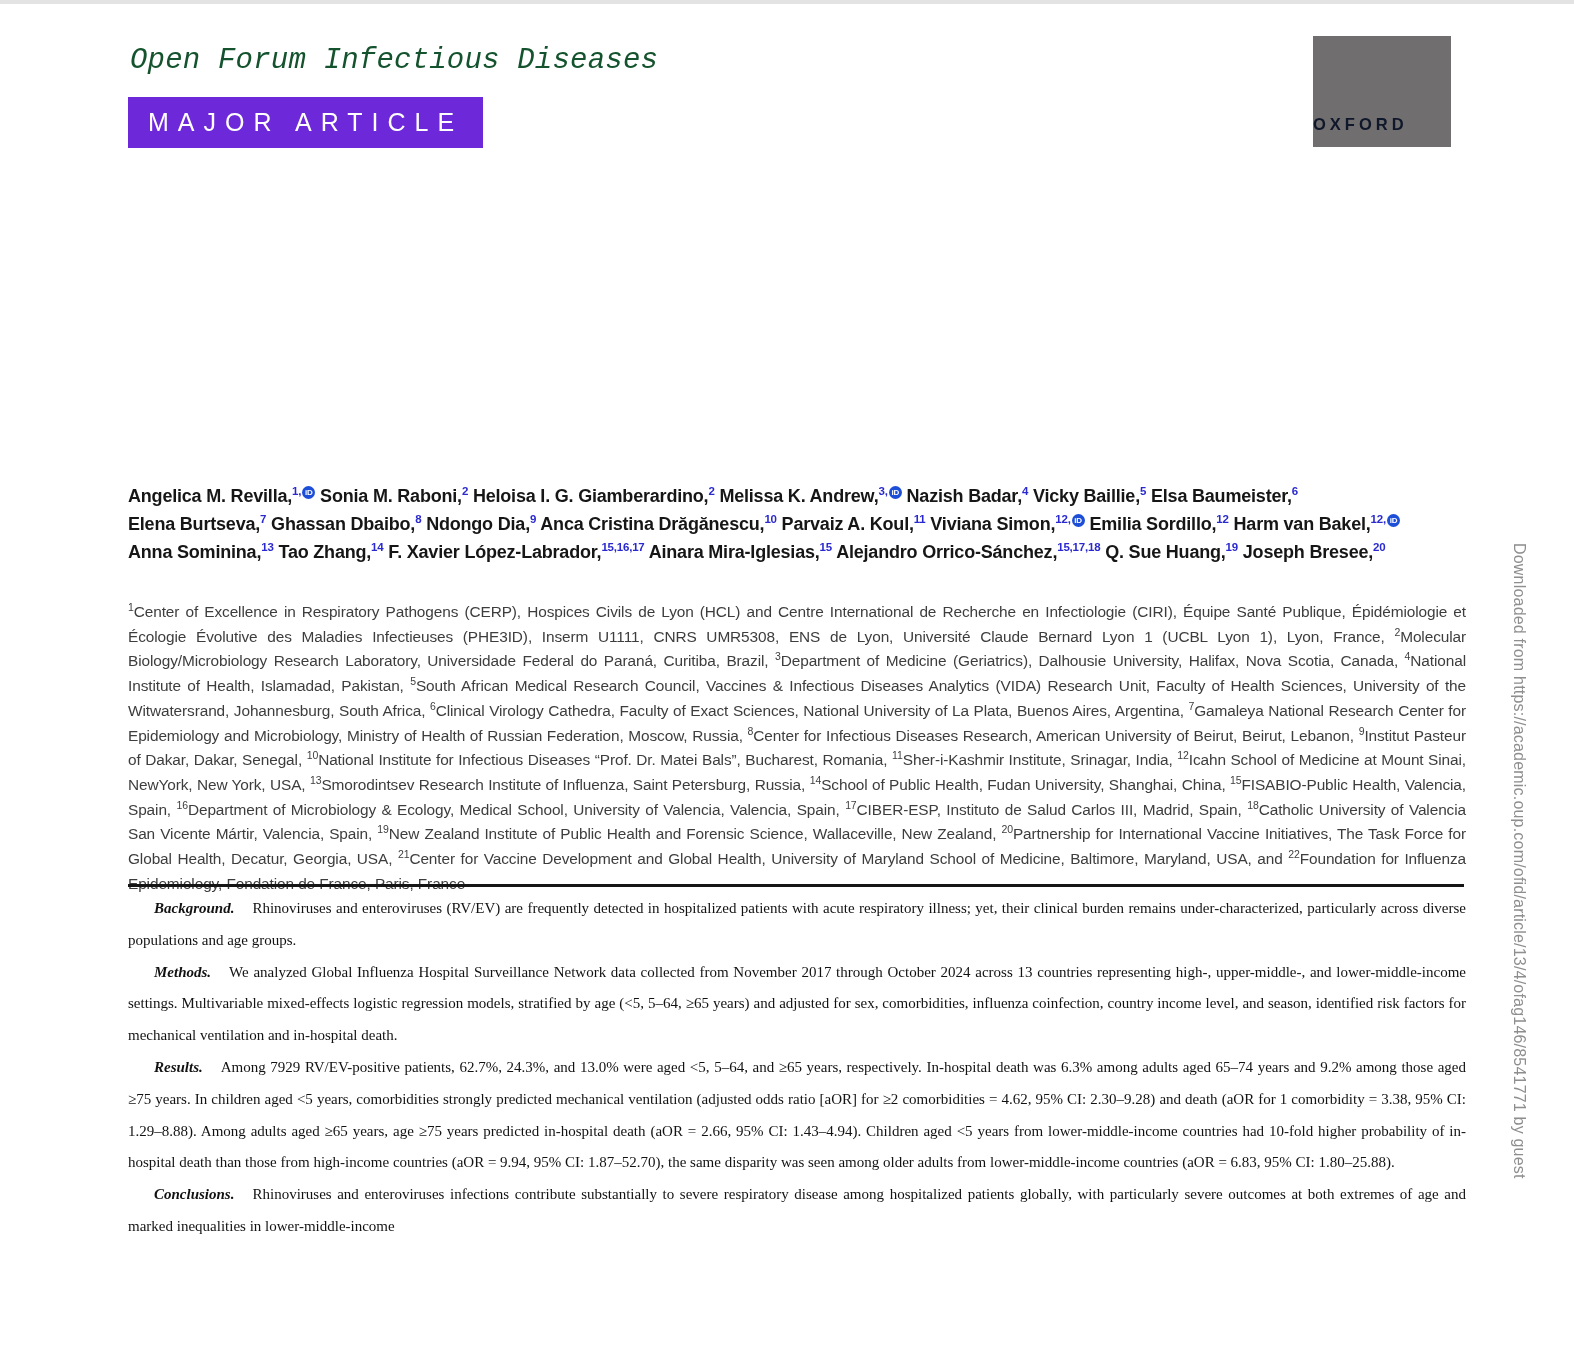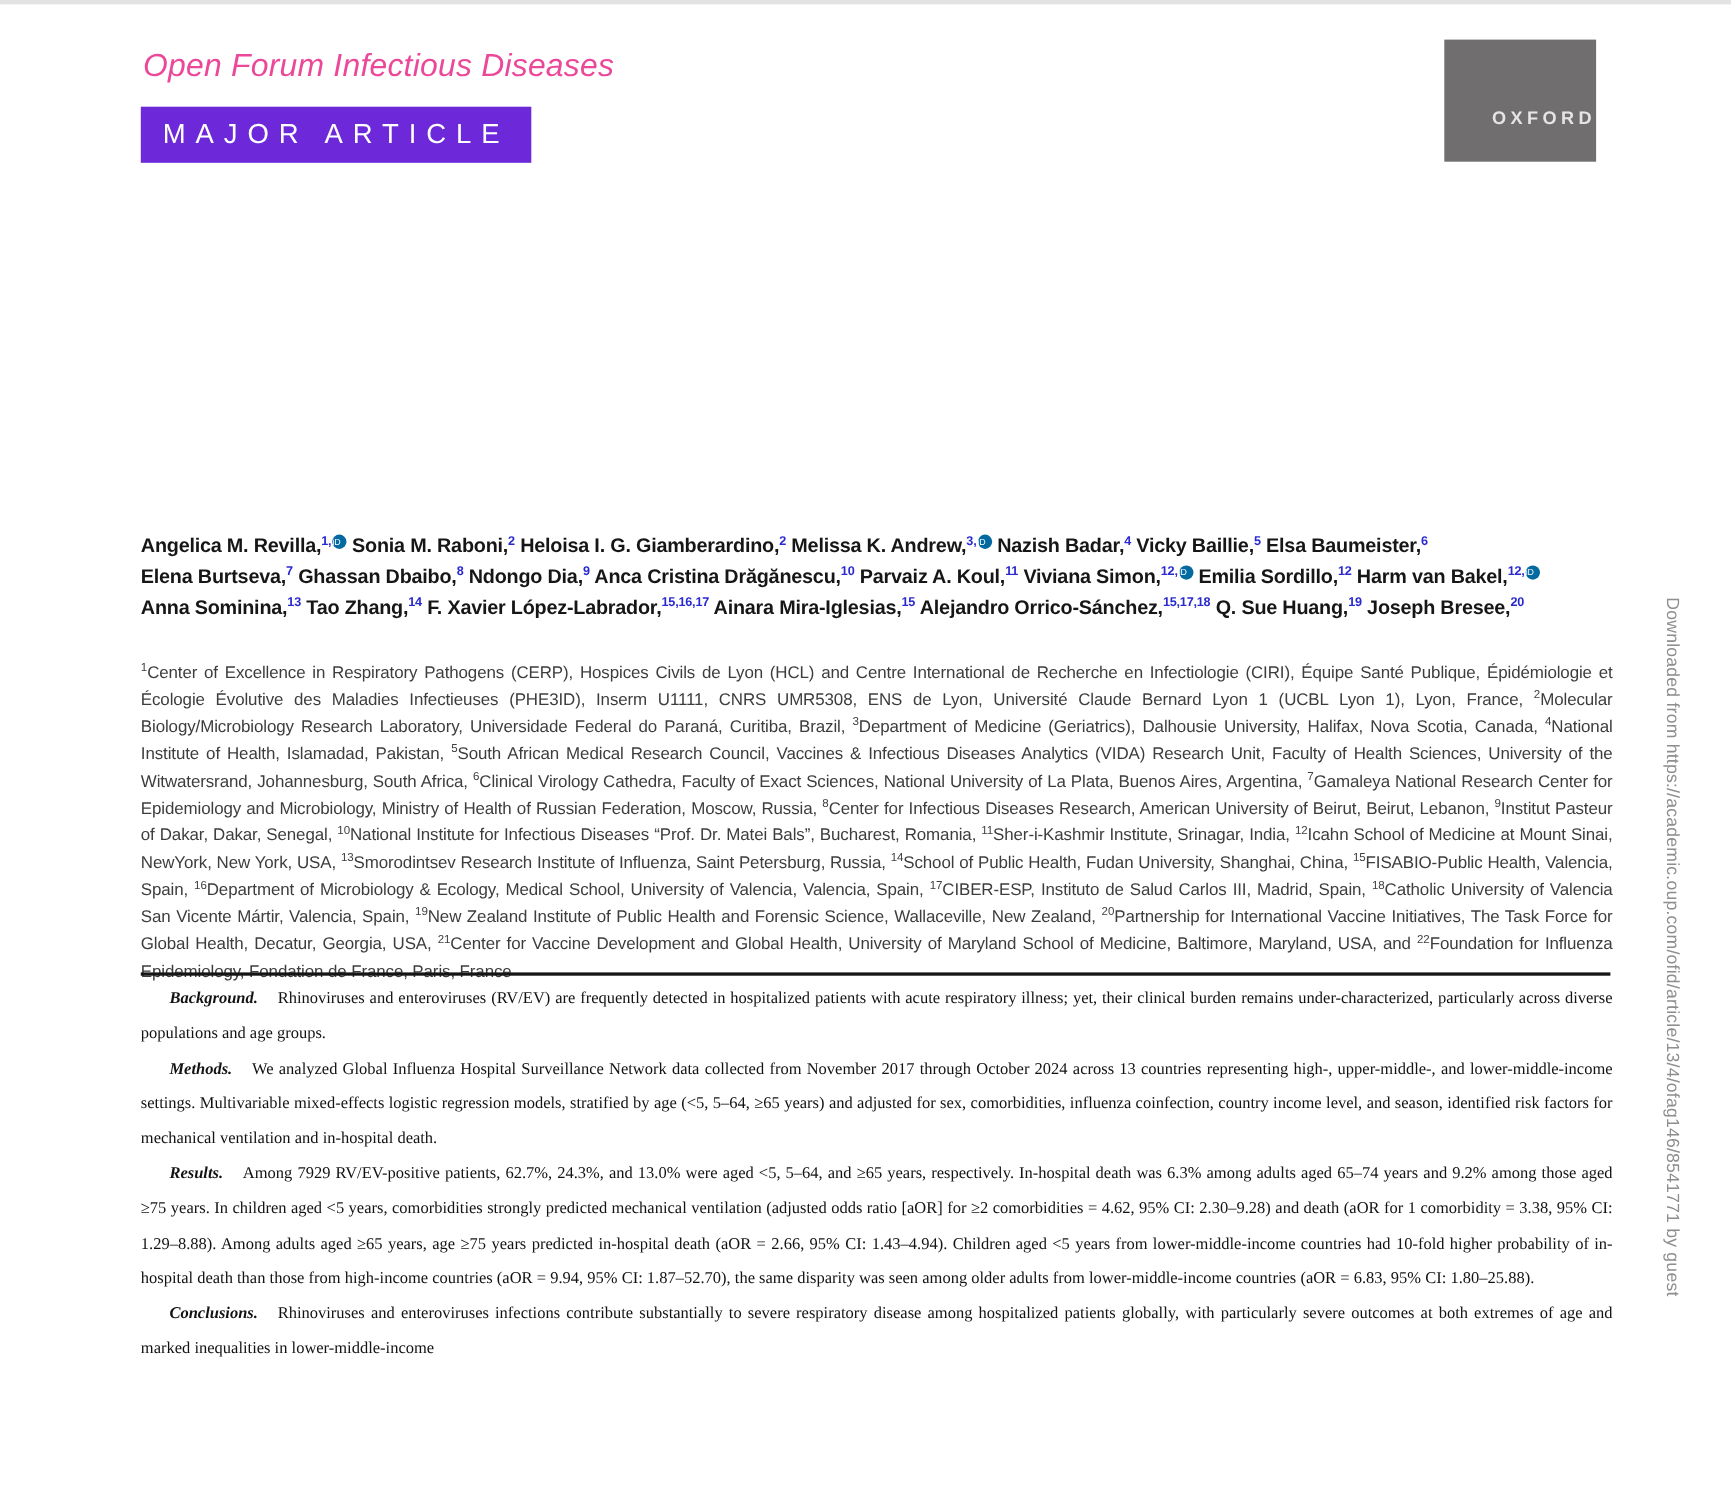--- a/index.html
+++ b/index.html
@@ -1,39 +1,39 @@
 <!DOCTYPE html>
 <html><head>
 <meta charset="utf-8">
 <style>
   html,body{margin:0;padding:0;background:#fff;}
   .page{position:relative;width:1574px;height:1370px;background:#fff;overflow:hidden;
         font-family:"Liberation Sans",sans-serif;}
   .top-strip{position:absolute;top:0;left:0;width:100%;height:4px;background:#e3e3e3;}
 
   .journal-name{position:absolute;left:130px;top:44px;font-style:italic;font-size:29px;
-        color:#ec4899;letter-spacing:.2px;}
+        color:#14532d;letter-spacing:.2px;font-family:Liberation Mono, monospace;}
   .badge{position:absolute;left:128px;top:97px;height:51px;line-height:51px;padding:0 20px;
         background:#6d28d9;color:#fff;font-size:25px;letter-spacing:9px;font-weight:400;}
 
   .idsa{position:absolute;left:926px;top:46px;width:352px;height:92px;}
   .oxford{position:absolute;left:1313px;top:36px;width:138px;height:111px;background:#716e6f;}
-  .oxford span{position:absolute;bottom:29px;left:0;right:0;text-align:right;color:#e5e5e5;
+  .oxford span{position:absolute;bottom:13px;left:0;right:0;text-align:left;color:#0f172a;
         font-size:16.5px;letter-spacing:4px;font-weight:bold;}
 
   .title{position:absolute;left:128px;top:208px;width:1338px;margin:0;
         font-family:"Liberation Serif",serif;font-weight:400;font-size:47px;line-height:66px;
         color:#0f0f0f;white-space:pre-line;letter-spacing:-.3px;}
 
   .authors{position:absolute;left:128px;top:482px;width:1342px;font-size:18px;font-weight:bold;
         color:#161616;letter-spacing:-.2px;}
   .author-line{line-height:28px;white-space:nowrap;}
   sup.a-sup{color:#2929cf;font-size:11.5px;font-weight:bold;line-height:0;}
-  .orcid{display:inline-block;width:13px;height:13px;border-radius:50%;background:#0369a1;
-        color:#fff;font-size:8px;line-height:13px;font-weight:normal;
+  .orcid{display:inline-block;width:13px;height:13px;border-radius:50%;background:#1d4ed8;
+        color:#fff;font-size:8px;line-height:13px;text-align:center;font-weight:bold;
         vertical-align:super;margin-left:1px;font-family:"Liberation Sans",sans-serif;}
 
   .affils{position:absolute;left:128px;top:600px;width:1338px;font-size:15.4px;line-height:24.7px;
         color:#3d3d3d;text-align:justify;letter-spacing:-.1px;}
   .affils sup{font-size:10.5px;line-height:0;}
 
   .rule{position:absolute;left:128px;top:884px;width:1336px;height:3px;background:#151515;}
 
   .abstract{position:absolute;left:128px;top:893px;width:1338px;
         font-family:Liberation Serif, serif;font-size:15px;line-height:31.8px;

